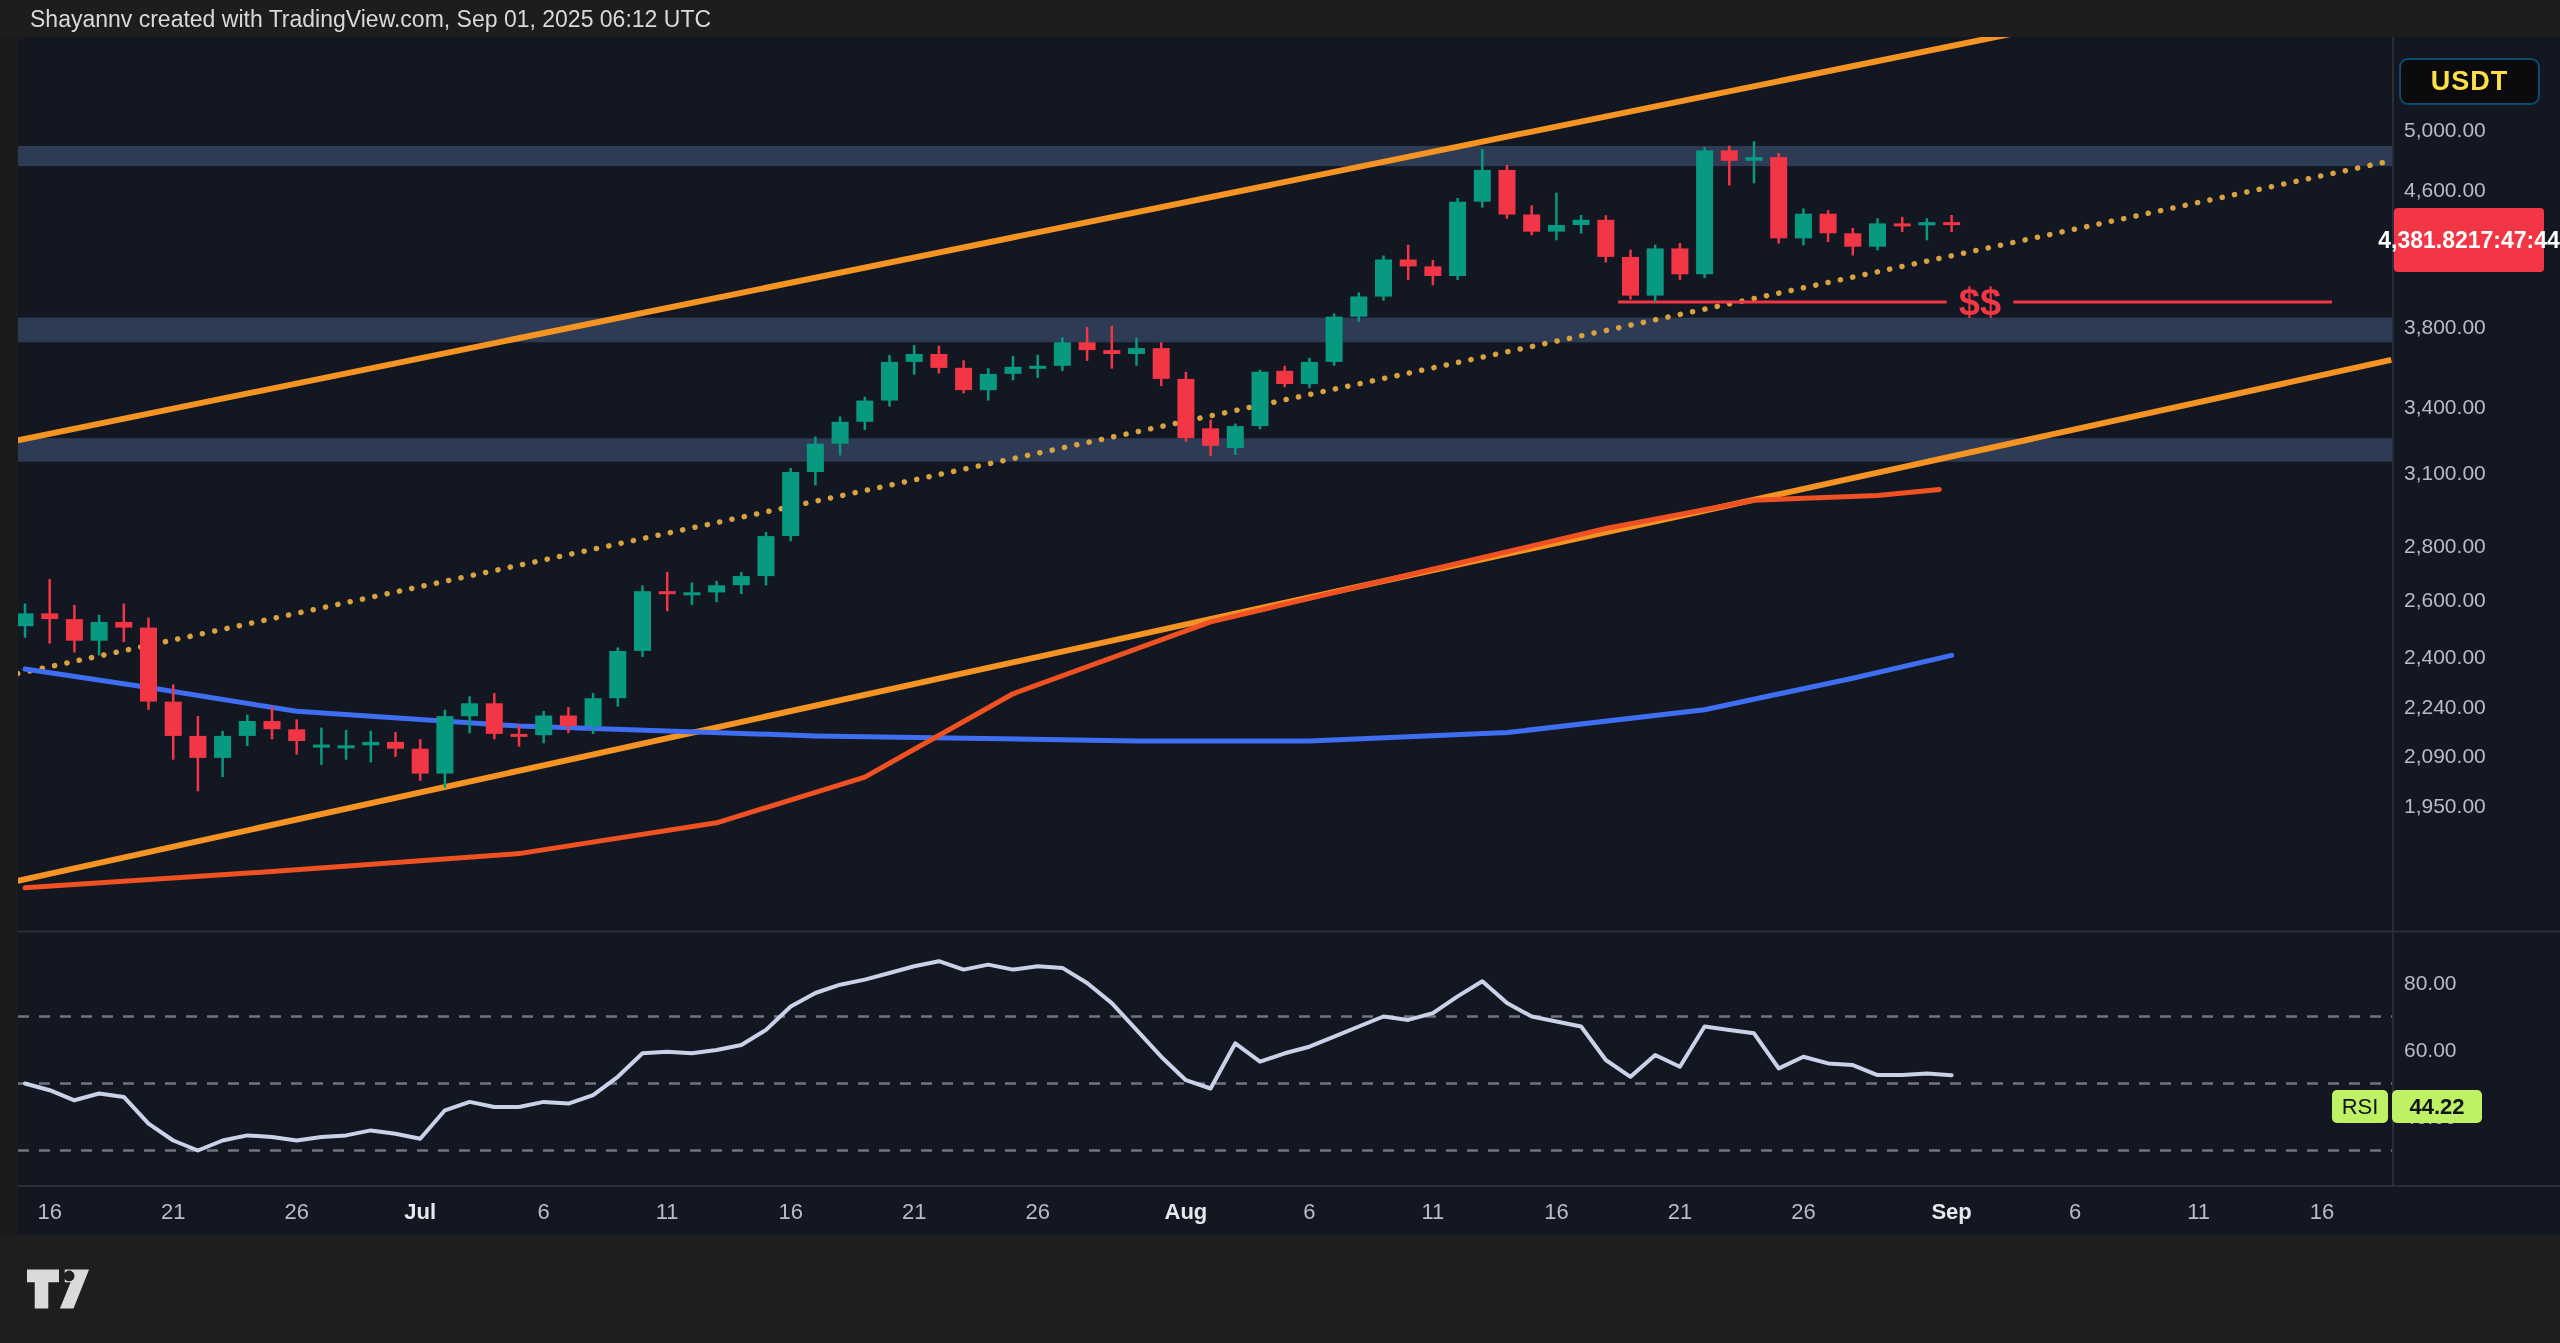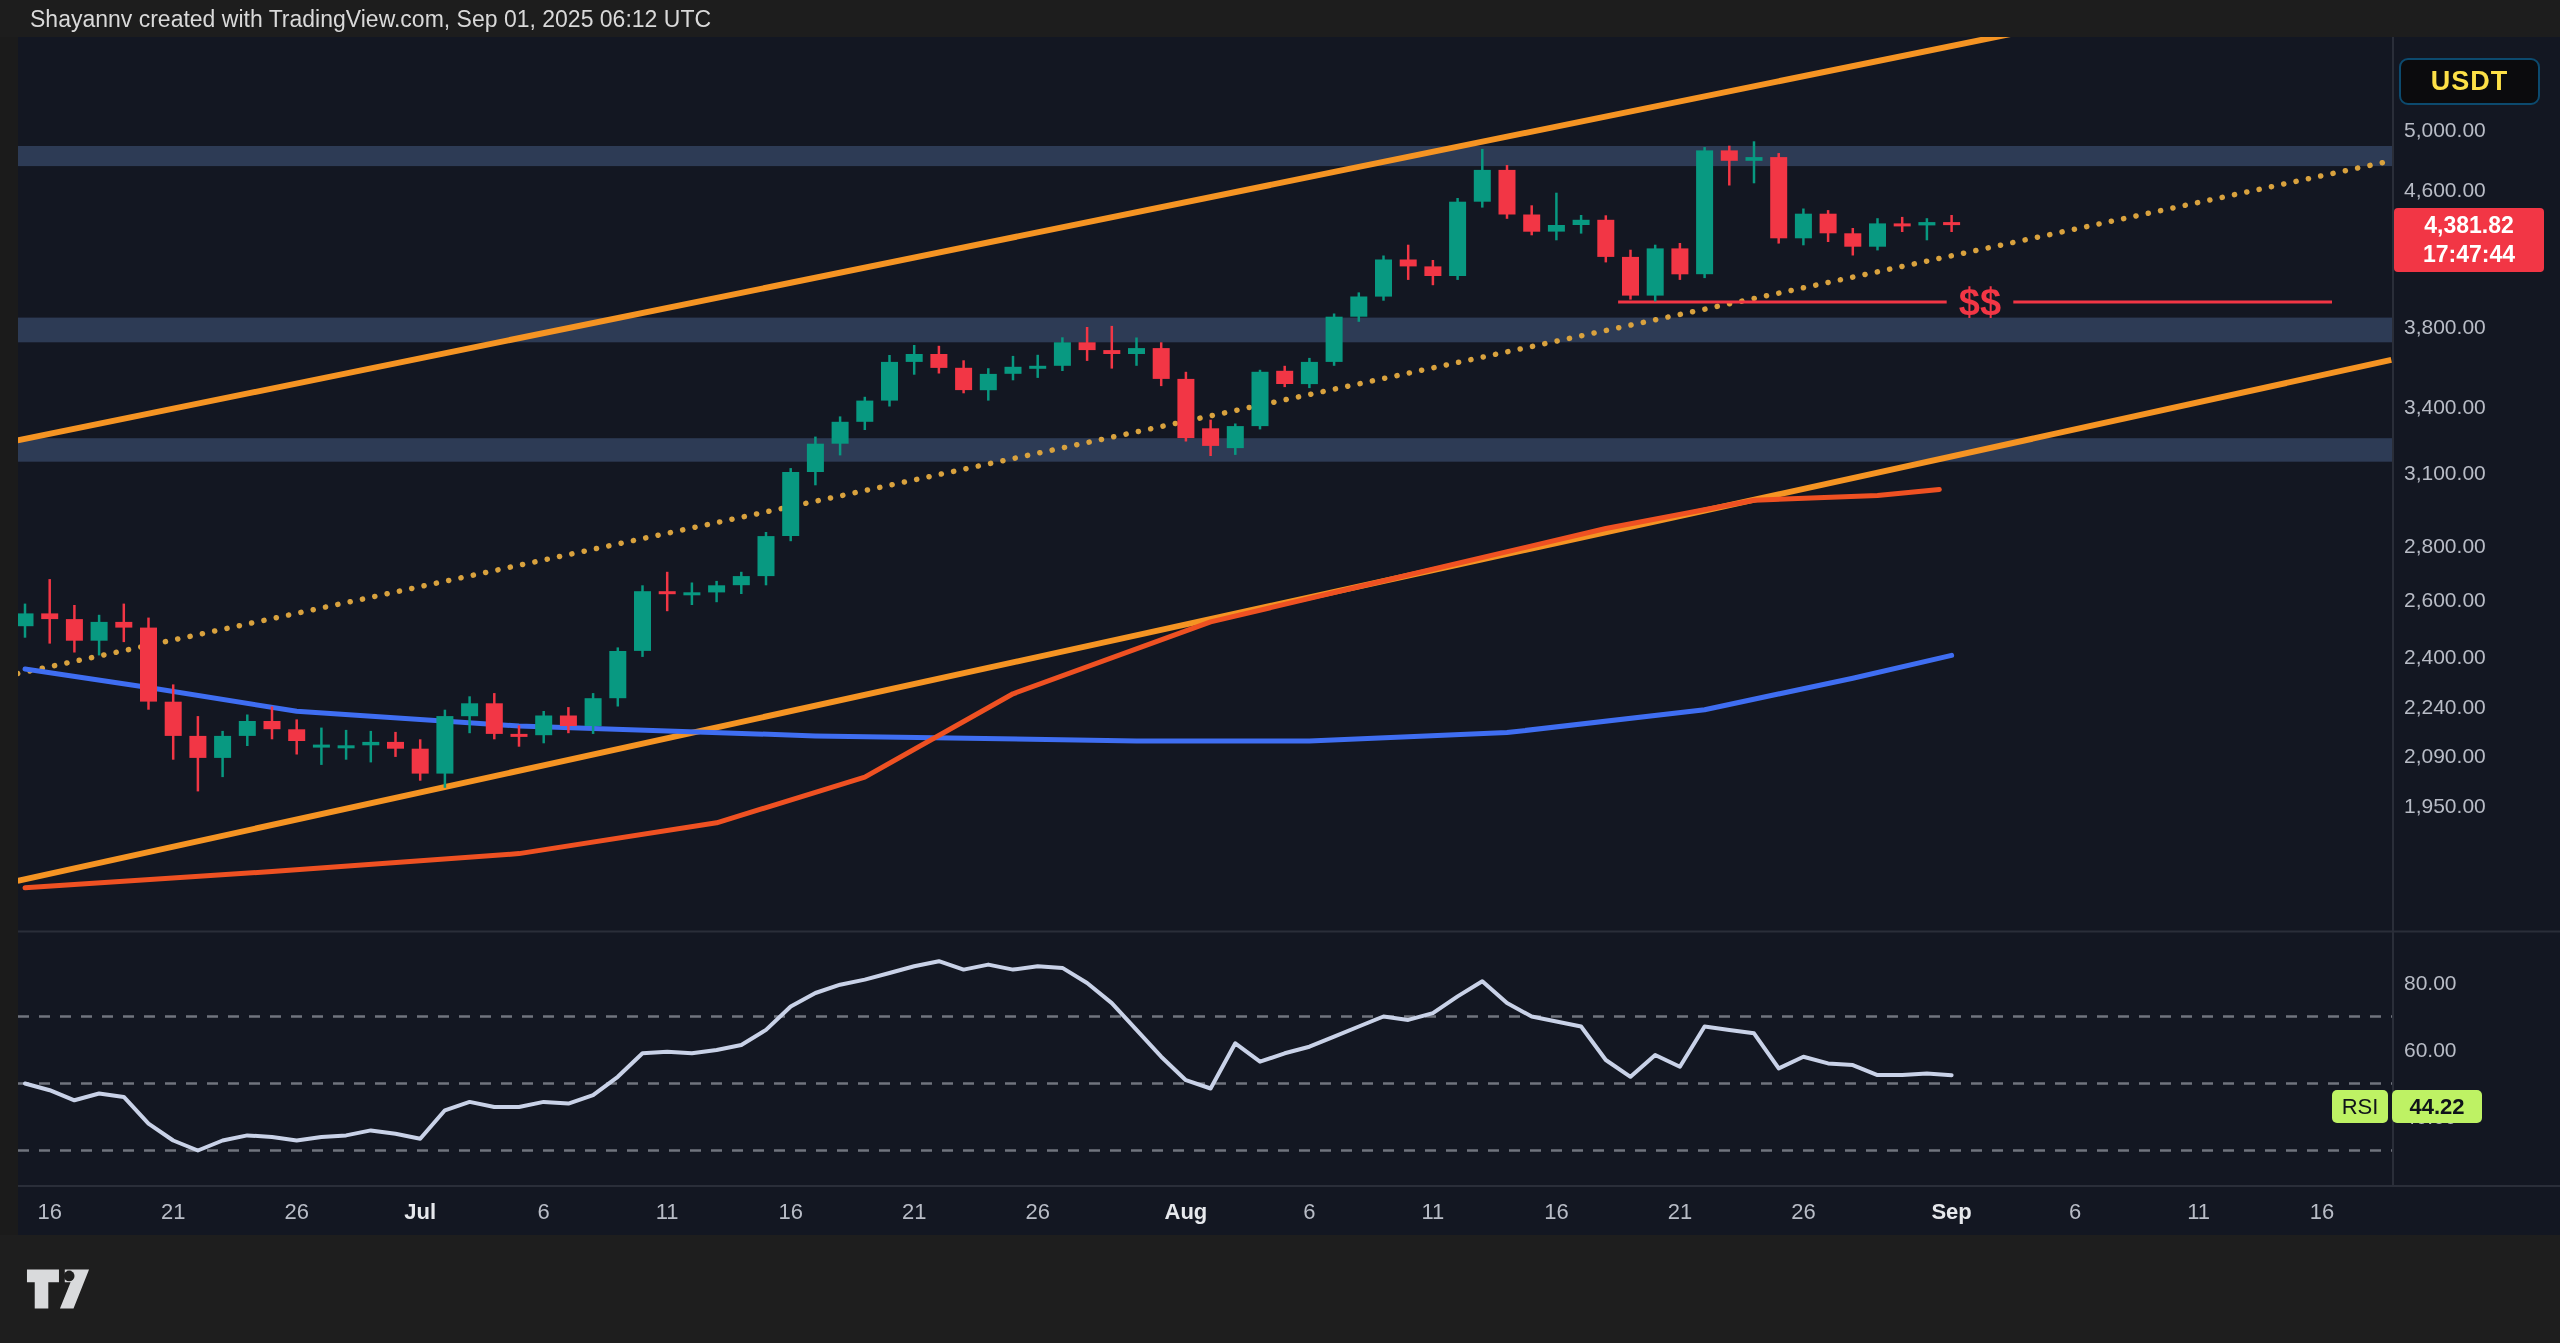--- a/index.html
+++ b/index.html
@@ -7,21 +7,21 @@
        font-family:"Liberation Sans",sans-serif;padding-left:24px;-webkit-font-smoothing:antialiased;}
   .topbar{position:absolute;top:0;left:0;width:2560px;height:37px;background:#1d1d1d;
           color:#d9d9d9;font-size:23px;line-height:38px;white-space:nowrap;}
   .topbar span{padding-left:30px;}
   .left-strip{position:absolute;top:37px;left:0;width:18px;height:1198px;background:#1b1b1b;}
   #chart-svg{position:absolute;top:37px;left:0;}
   .chip{position:absolute;box-sizing:border-box;display:flex;align-items:center;justify-content:center;}
   .usdt-chip{left:2399px;top:58px;width:141px;height:47px;background:#0b0b0d;border:2px solid #0c4a6e;
              border-radius:9px;color:#fde047;font-size:27px;font-weight:bold;letter-spacing:1px;}
   .price-chip{left:2394px;top:208px;width:150px;height:64px;background:#f23645;border-radius:4px;
-              flex-direction:column;color:#fff;font-size:23px;font-weight:bold;line-height:29px;}
+              flex-direction:row;color:#fff;font-size:23px;font-weight:bold;line-height:29px;}
   .rsi-chip{top:1090px;height:33px;background:#bef264;border-radius:5px;color:#10131a;font-size:22px;}
   .rsi-name{left:2332px;width:56px;}
   .rsi-value{left:2392px;width:90px;font-weight:bold;}
   .bottombar{position:absolute;top:1235px;left:0;width:2560px;height:108px;background:#1e1e1e;
              display:flex;align-items:center;gap:16px;padding-left:26px;box-sizing:border-box;}
   .brand{color:#d9dadc;font-size:46px;font-weight:bold;letter-spacing:0.5px;}
 </style>
 </head>
 <body>
 

